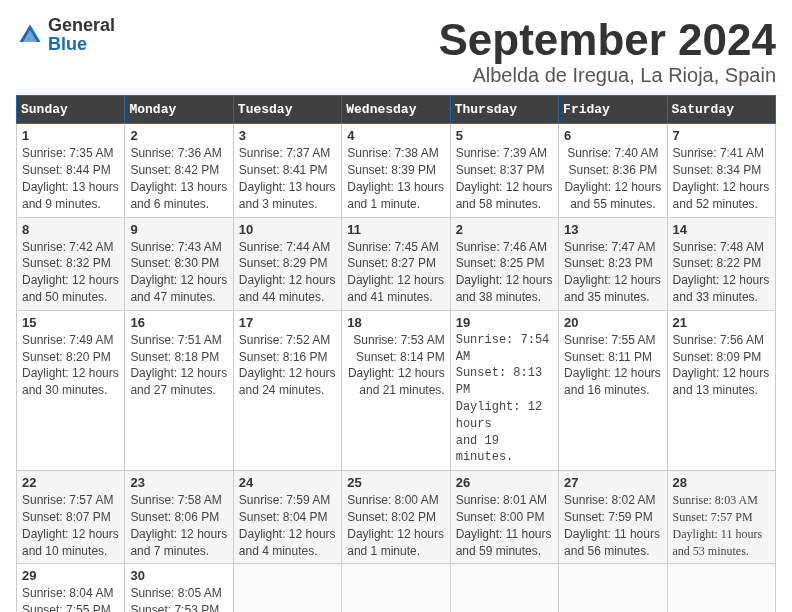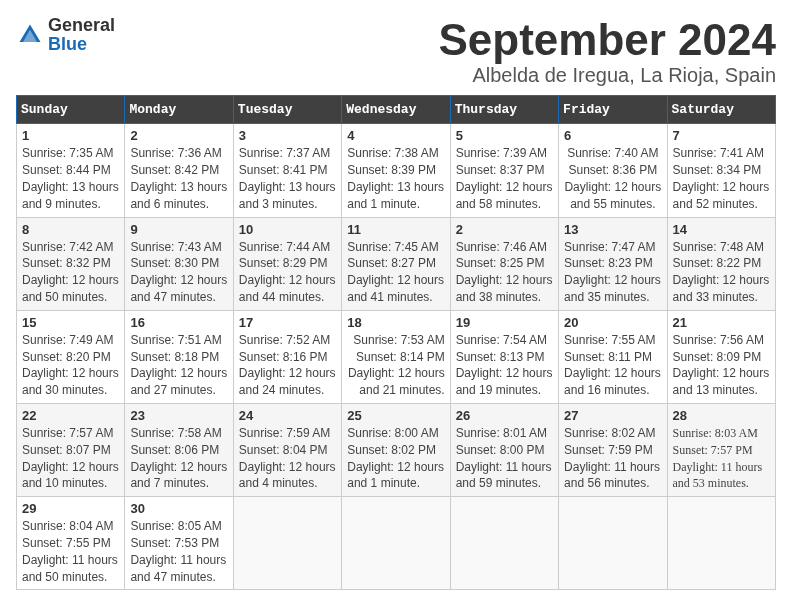--- a/index.html
+++ b/index.html
@@ -256,21 +256,21 @@
         </td>
         <td>
           <span class="day-number">18</span>
           <div class="day-info" style="white-space: pre-line; text-align: right;">Sunrise: 7:53 AM
 Sunset: 8:14 PM
 Daylight: 12 hours
 and 21 minutes.</div>
         </td>
         <td>
           <span class="day-number">19</span>
-          <div class="day-info" style="white-space: pre-line;">Sunrise: 7:54 AM
+          <div class="day-info" style="white-space: pre-line; font-family: Liberation Mono, monospace;">Sunrise: 7:54 AM
 Sunset: 8:13 PM
 Daylight: 12 hours
 and 19 minutes.</div>
         </td>
         <td>
           <span class="day-number">20</span>
           <div class="day-info" style="white-space: pre-line;">Sunrise: 7:55 AM
 Sunset: 8:11 PM
 Daylight: 12 hours
 and 16 minutes.</div>

